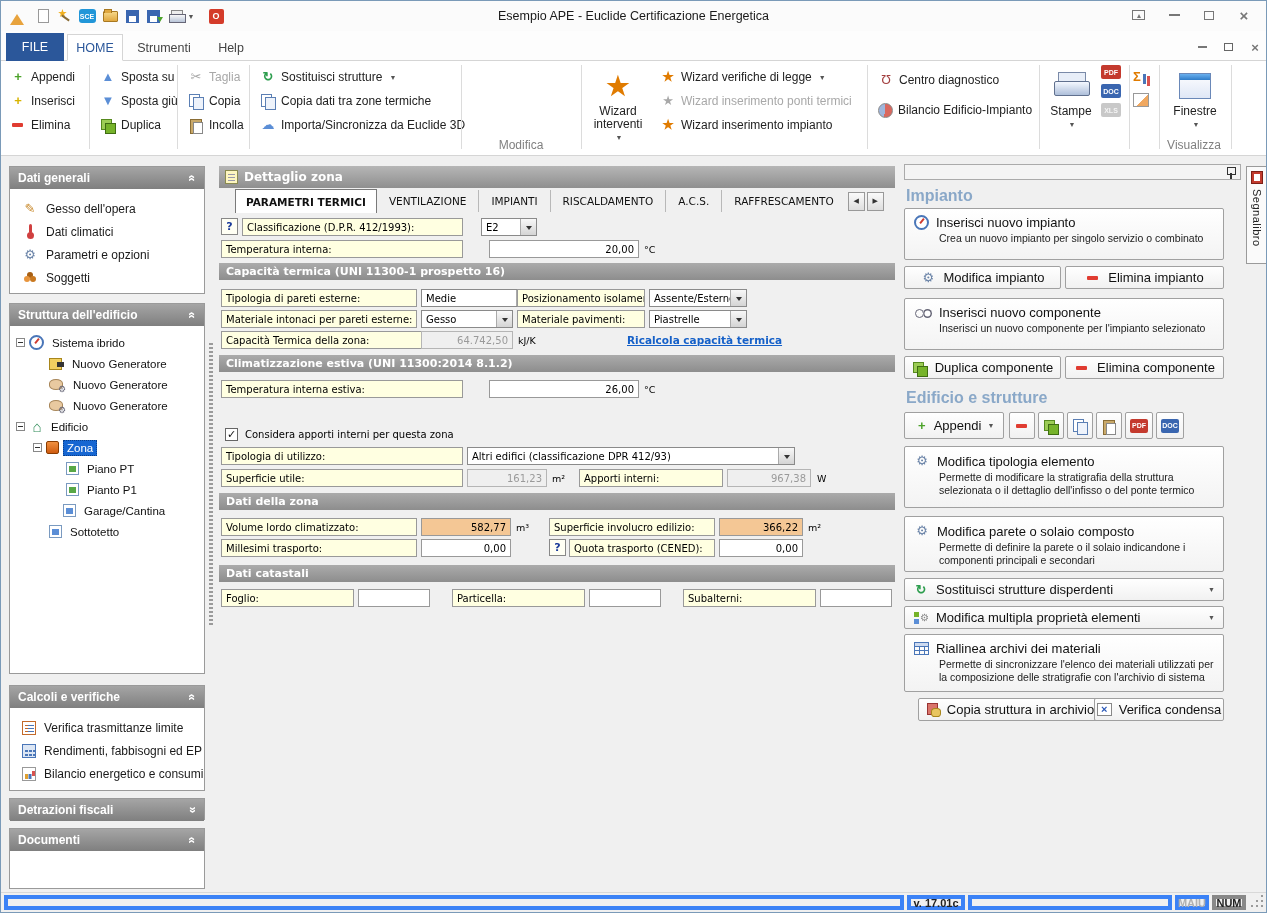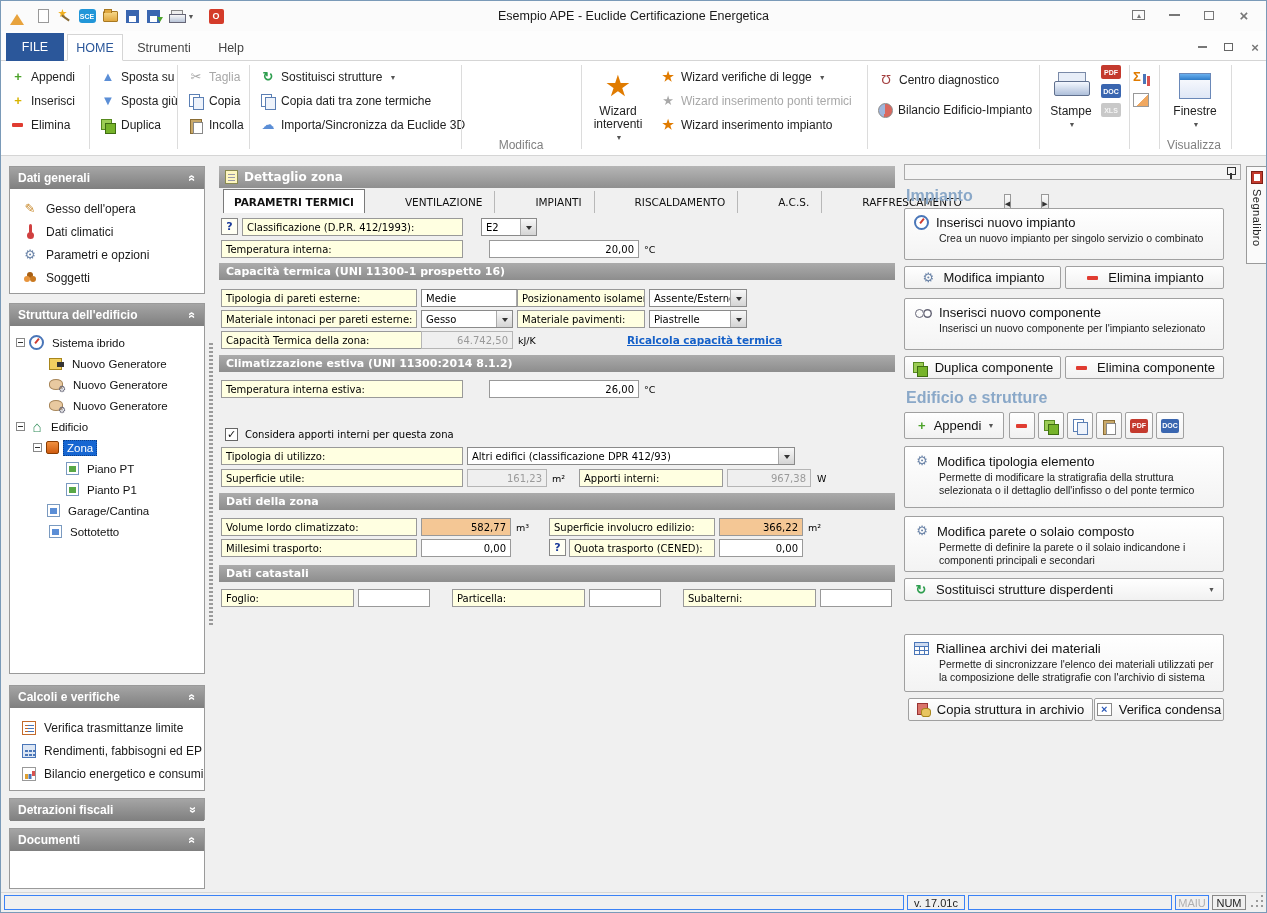--- a/index.html
+++ b/index.html
@@ -170,21 +170,21 @@
   .texp::after{content:"";position:absolute;left:1px;top:3px;width:5px;height:1px;background:#333;}
   .tlabel{padding:1px 3px;white-space:nowrap;}
   .tlabel.sel{background:#1666d2;color:#fff;border:1px dotted #0a3f8a;}
   .splitter{position:absolute;left:208px;top:342px;width:2px;height:282px;
             border-left:2px dotted #9a9a9a;border-right:2px dotted #9a9a9a;}
 
   
   #mainform{position:absolute;left:218px;top:165px;width:676px;height:460px;font-family:"DejaVu Sans",sans-serif;}
   .mhead{position:absolute;left:0;top:0;width:676px;height:22px;background:linear-gradient(#b6b6b6,#8f8f8f);
          color:#fff;font-weight:bold;font-size:12px;display:flex;align-items:center;gap:6px;padding:0 6px;}
-  .tabstrip{position:absolute;left:4px;top:23px;width:676px;height:24px;display:flex;align-items:flex-end;gap:28px;}
+  .tabstrip{position:absolute;left:16px;top:23px;width:676px;height:24px;display:flex;align-items:center;}
   .ftab{height:22px;display:flex;align-items:center;justify-content:center;font-size:10.5px;color:#111;
         padding:0 12px;border-right:1px solid #b8b8b8;white-space:nowrap;}
   .ftab.active{background:#fff;border:1px solid #7a7a7a;height:24px;border-bottom:none;font-weight:bold;padding:0 10px;}
   .tabarrow{width:17px;height:19px;border:1px solid #999;background:linear-gradient(#fafafa,#dedede);
             display:flex;align-items:center;justify-content:center;font-size:7px;color:#333;margin-left:2px;}
   .flab{position:absolute;height:18px;background:#ffffe1;border:1px solid #999;font-size:10px;padding:2.5px 4px;
         white-space:nowrap;overflow:hidden;color:#000;}
   .fin{position:absolute;height:18px;background:#fff;border:1px solid #999;font-size:10px;padding:2.5px 4px;
        text-align:right;color:#000;}
   .fin.dis{background:#efefef;color:#9a9a9a;border-color:#b5b5b5;}
@@ -220,21 +220,21 @@
         display:flex;align-items:center;justify-content:center;gap:4px;font-size:13px;color:#111;}
 
   
   #segnalibro{position:absolute;left:1245px;top:165px;width:21px;height:98px;background:#fafafa;
               border:1px solid #9a9a9a;border-right:none;display:flex;flex-direction:column;align-items:center;gap:5px;padding-top:4px;}
   #segnalibro .vtext{writing-mode:vertical-rl;font-size:11px;color:#222;letter-spacing:0.5px;}
 
   
   #statusbar{position:absolute;left:0;bottom:0;width:100%;height:20px;background:#f0f0f0;border-top:1px solid #d8d8d8;
              display:flex;align-items:stretch;gap:3px;padding:2px 3px;font-size:11px;color:#222;}
-  .scell{border:1px solid #3b82f6;display:flex;align-items:center;justify-content:center;white-space:nowrap;}
+  .scell{border:4px solid #3b82f6;display:flex;align-items:center;justify-content:center;white-space:nowrap;font-weight:bold;}
   .grip{width:14px;border:none;background:
         radial-gradient(circle at 3px 11px,#9a9a9a 1.2px,transparent 1.5px),
         radial-gradient(circle at 8px 11px,#9a9a9a 1.2px,transparent 1.5px),
         radial-gradient(circle at 13px 11px,#9a9a9a 1.2px,transparent 1.5px),
         radial-gradient(circle at 8px 6px,#9a9a9a 1.2px,transparent 1.5px),
         radial-gradient(circle at 13px 6px,#9a9a9a 1.2px,transparent 1.5px),
         radial-gradient(circle at 13px 1px,#9a9a9a 1.2px,transparent 1.5px);}
 </style>
 </head>
 <body>
@@ -491,21 +491,21 @@
           <span class="tlabel sel">Zona</span>
         </div>
       <div class="trow" style="padding-left:56px">
           <span class="i-floor fg" style="margin-right:5px"></span>
           <span class="tlabel">Piano PT</span>
         </div>
       <div class="trow" style="padding-left:56px">
           <span class="i-floor fg" style="margin-right:5px"></span>
           <span class="tlabel">Pianto P1</span>
         </div>
-      <div class="trow" style="padding-left:37px">
+      <div class="trow" style="padding-left:53px">
           <span class="i-floor fb" style="margin-right:5px"></span>
           <span class="tlabel">Garage/Cantina</span>
         </div>
       <div class="trow" style="padding-left:39px">
           <span class="i-floor fb" style="margin-right:5px"></span>
           <span class="tlabel">Sottotetto</span>
         </div>
     </div>
   </div>
 
@@ -735,28 +735,34 @@
           <span>Modifica parete o solaio composto</span>
         </div>
       <div class="d">Permette di definire la parete o il solaio indicandone i componenti principali e secondari</div>
     </div>
     <div class="pdrop" style="left:0;top:417px;width:320px;height:23px">
       <span class="g c-g2">↻</span>
       <span>Sostituisci strutture disperdenti</span>
         <span class="sp"></span>
       <span class="caret">▼</span>
     </div>
+    <div class="pdrop" style="left:0;top:445px;width:320px;height:23px">
+      <span class="i-node"></span>
+      <span>Modifica multipla proprietà elementi</span>
+        <span class="sp"></span>
+      <span class="caret">▼</span>
+    </div>
     <div class="pbig" style="left:0;top:473px;width:320px;height:58px">
       <div class="t">
           <span class="i-table"></span>
           <span>Riallinea archivi dei materiali</span>
         </div>
       <div class="d">Permette di sincronizzare l'elenco dei materiali utilizzati per la composizione delle stratigrafie con l'archivio di sistema</div>
     </div>
-    <div class="pbtn" style="left:4px;top:537px;width:185px;height:23px">
+    <div class="pbtn" style="left:14px;top:537px;width:185px;height:23px">
       <span class="i-db"></span>
         <span>Copia struttura in archivio</span>
     </div>
     <div class="pbtn" style="left:190px;top:537px;width:130px;height:23px">
       <span class="i-cond">
           <span>×</span>
         </span>
         <span>Verifica condensa</span>
     </div>
   </div>

